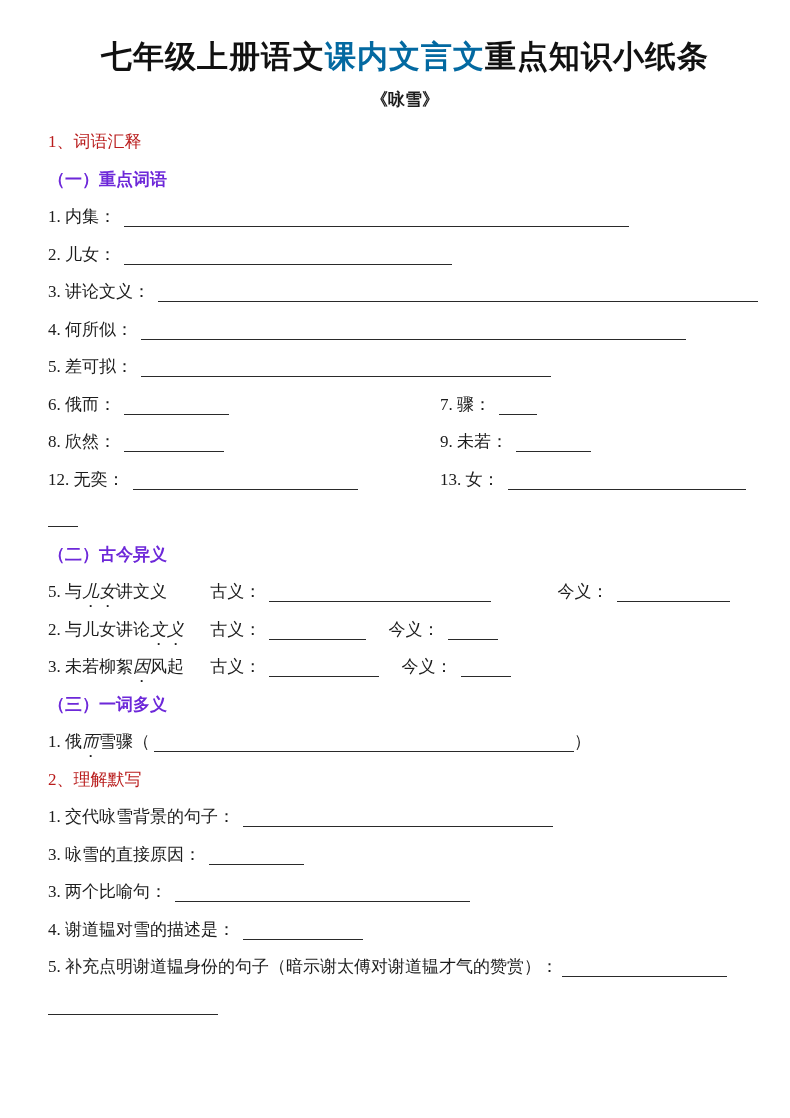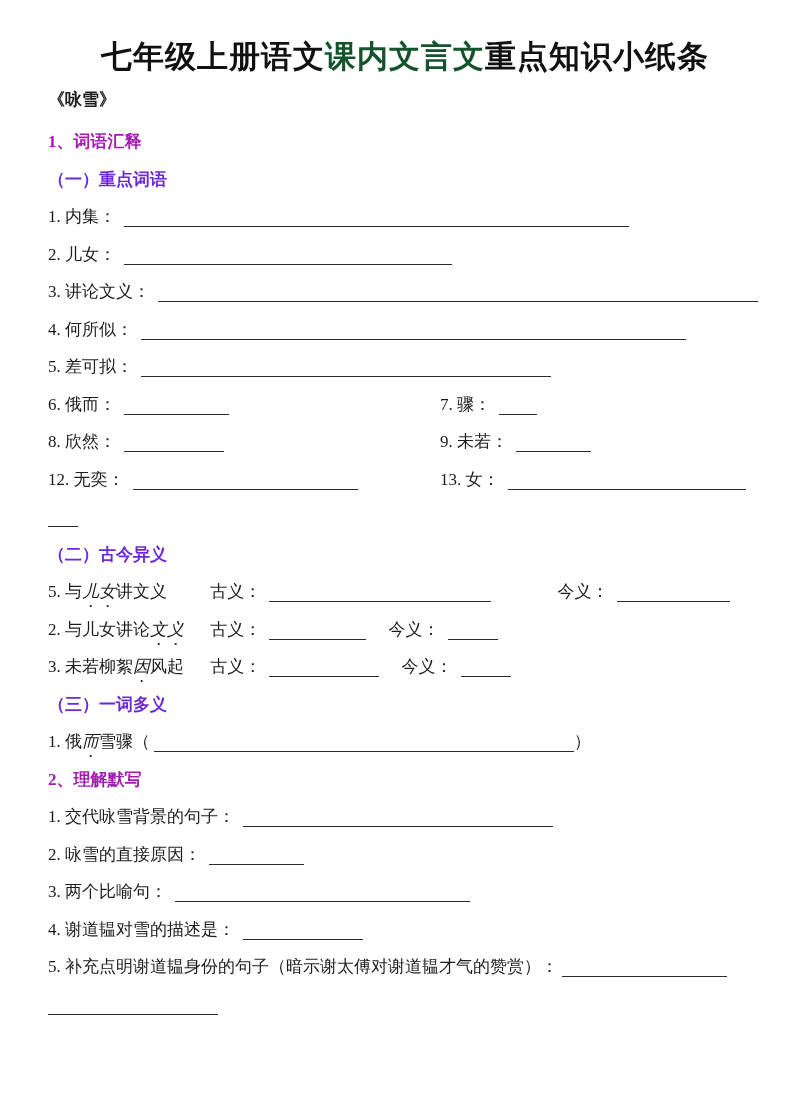--- a/index.html
+++ b/index.html
@@ -6,25 +6,25 @@
   body{
     width:790px;height:1118px;background:#ffffff;
     font-family:"Liberation Serif","DejaVu Serif",serif;
     color:#1c1c1c;font-size:17px;overflow:hidden;
   }
   .page{padding:36px 28px 0 48px;box-sizing:border-box;}
   .title{
     text-align:center;font-size:31px;font-weight:bold;
     white-space:nowrap;letter-spacing:1px;color:#111;
   }
-  .title .red{color:#14532d;margin-top:8px;}
-  .subtitle{font-weight:bold;font-size:17px;margin-top:10px;}
+  .title .red{color:#0369a1;margin-top:8px;}
+  .subtitle{text-align:center;font-weight:bold;font-size:17px;margin-top:10px;}
   .row{height:37.5px;line-height:37.5px;white-space:nowrap;}
   .rows{margin-top:12px;}
-  .sec-head{font-weight:bold;color:#a21caf;}
+  .sec-head{font-weight:normal;color:#b91c1c;}
   .sub-head{font-weight:bold;color:#6d28d9;}
   .bl{
     display:inline-block;border-bottom:1.5px solid #2a2a2a;
     height:1em;vertical-align:-5px;margin-left:8px;
   }
   .bl.tight{margin-left:4px;}
   .pair{display:flex;}
   .pair .left{width:392px;}
   .phrase{display:inline-block;width:158px;}
   .em-dot{
@@ -107,21 +107,21 @@
     <div class="row">
       <span>1. 俄</span><span class="em-dot">而</span><span>雪骤</span><span>（</span><span class="bl tight" style="width:420px"></span><span>）</span>
     </div>
 
     <div class="row sec-head">2、理解默写</div>
 
     <div class="row">
       <span>1. 交代咏雪背景的句子：</span><span class="bl" style="width:310px"></span>
     </div>
     <div class="row">
-      <span>2. 咏雪的直接原因：</span><span class="bl" style="width:95px"></span>
+      <span>3. 咏雪的直接原因：</span><span class="bl" style="width:95px"></span>
     </div>
     <div class="row">
       <span>3. 两个比喻句：</span><span class="bl" style="width:295px"></span>
     </div>
     <div class="row">
       <span>4. 谢道韫对雪的描述是：</span><span class="bl" style="width:120px"></span>
     </div>
     <div class="row">
       <span>5. 补充点明谢道韫身份的句子（暗示谢太傅对谢道韫才气的赞赏）：</span><span class="bl tight" style="width:165px"></span>
     </div>

